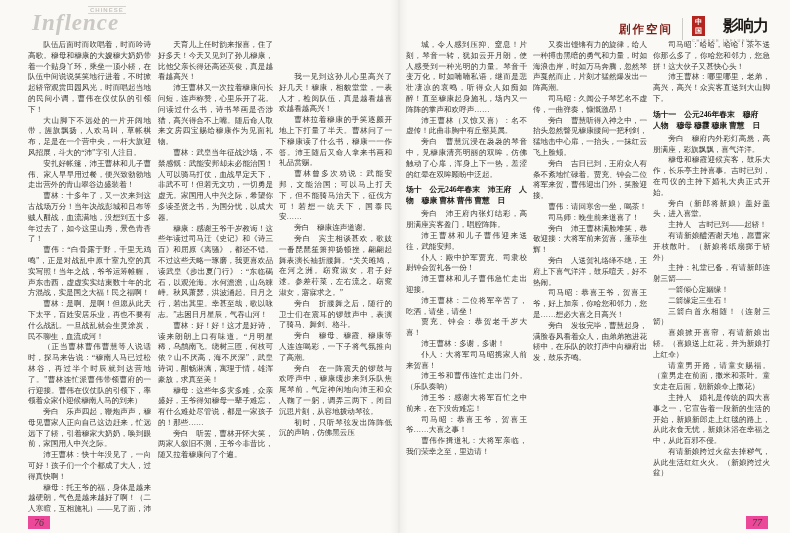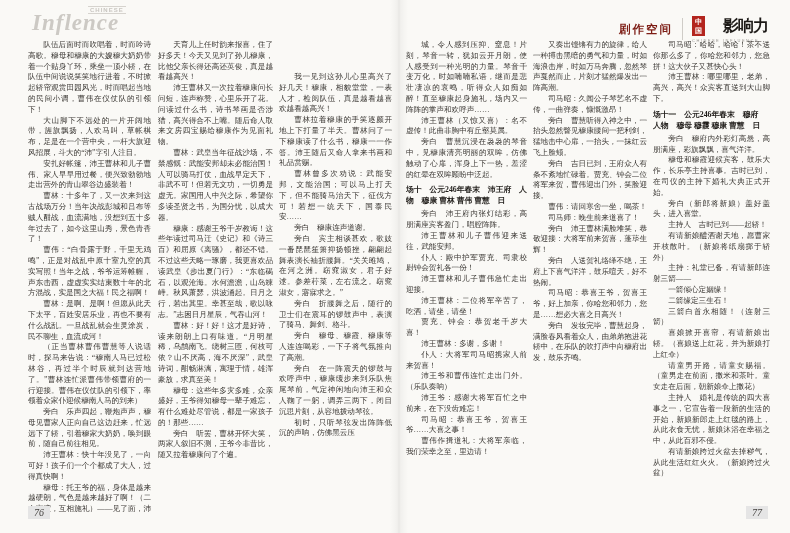--- a/index.html
+++ b/index.html
@@ -62,23 +62,23 @@
     font-weight:bold;color:#201d1a;text-align:left;
   }
   .c1{left:28px;width:123px;}
   .c2{left:158px;width:115px;}
   .c3{left:279px;width:113px;margin-top:32px;}
   .c4{left:406px;width:121px;}
   .c5{left:533px;width:114px;}
   .c6{left:653px;width:117px;}
   
   .pagenum{
-    position:absolute;bottom:14px;
+    position:absolute;bottom:4px;
     font-style:italic;font-size:10px;color:#403e3b;
-    background:#e5e5e5;padding:1px 6px;
+    background:#ec4899;padding:1px 6px;
   }
   .pn-left{left:28px;}
   .pn-right{right:22px;margin-left:16px;}
 </style>
 </head>
 <body>
 
 <div class="spread">
 
   <div class="logo-left">
@@ -102,21 +102,21 @@
   </div>
 
   <div class="col c1">
       <p class="para">队伍后面时而吹唱着，时而吟诗高歌。穆母和穆康的大嫂穆大奶奶带着一个贴身丫环，乘坐一顶小轿，在队伍中间说说笑笑地行进着，不时掀起轿帘观赏田园风光，时而唱起当地的民间小调，曹伟在仪仗队的引领下！</p>
       <p class="para">大山脚下不远处的一片开阔地带，旌旗飘扬，人欢马叫，草帐棋布，足是在一个营中央，一杆大旗迎风招展，斗大的“沛”字引人注目。</p>
       <p class="para">安扎好帐篷，沛王曹林和儿子曹伟、家人早早用过餐，便兴致勃勃地走出营外的青山翠谷边盛装着！</p>
       <p class="para">曹林：十多年了，又一次来到这古战场万分！当年决战彭城和吕布等贼人酣战，血流满地，没想到五十多年过去了，如今这里山秀，景色青香了！</p>
       <p class="para">曹伟：“白骨露于野，千里无鸡鸣”，正是对战乱中原十室九空的真实写照！当年之战，爷爷运筹帷幄，声东击西，虚虚实实结束数十年的北方混战，实是国之大福！民之福啊！</p>
       <p class="para">曹林：是啊、是啊！但愿从此天下太平，百姓安居乐业，再也不要有什么战乱。一旦战乱就会生灵涂炭，民不聊生，血流成河！</p>
       <p class="para">（正当曹林曹伟曹慧等人说话时，探马来告说：“穆南人马已过松林谷，再过半个时辰就到达营地了。”曹林连忙派曹伟带领曹府的一行迎接。曹伟在仪仗队的引领下，率领着众家仆迎候穆南人马的到来）</p>
-      <p class="para">旁白　乐声四起，鞭炮声声，穆母见曹家人正向自己这边赶来，忙远远下了轿，引着穆家大奶奶，唤到眼前，随自己前往相见。</p>
+      <p class="para">旁白　乐声四起，鞭炮声声，穆母见曹家人正向自己这边赶来，忙远远下了轿，引着穆家大奶奶，唤到眼前，家国用人中兴之际。</p>
       <p class="para">沛王曹林：快十年没见了，一向可好！孩子们一个个都成了大人，过得真快啊！</p>
       <p class="para">穆母：托王爷的福，身体是越来越硬朗，气色是越来越好了啊！（二人寒暄，互相施礼）——见了面，沛王曹林见穆康眉清目秀，风流倜傥，连声夸奖，啧啧称赞。穆康的手又一次向穆母、曹伟、曹慧连一作揖。</p>
     </div>
   <div class="col c2">
       <p class="para">天育儿上任时韵来报喜，住了好多天！今天又见到了孙儿穆康，比他父亲长得还高还英俊，真是越看越高兴！</p>
       <p class="para">沛王曹林又一次拉着穆康问长问短，连声称赞，心里乐开了花。问读过什么书，诗书琴画是否涉猎，高兴得合不上嘴。随后命人取来文房四宝赐给穆康作为见面礼物。</p>
       <p class="para">曹林：武皇当年征战沙场，不禁感慨：武能安邦却未必能治国！人可以骑马打仗，血战早定天下，非武不可！但若无文功，一切勇是虚无。家国用人中兴之际，希望你多读圣贤之书，为国分忧，以成大器。</p>
       <p class="para">穆康：感谢王爷千岁教诲！这些年读过司马迁《史记》和《诗三百》和屈原《离骚》，都还不错。不过这些天略一琢磨，我更喜欢品读武皇《步出夏门行》：“东临碣石，以观沧海。水何澹澹，山岛竦峙。秋风萧瑟，洪波涌起。日月之行，若出其里。幸甚至哉，歌以咏志。”志困日月星辰，气吞山河！</p>
       <p class="para">曹林：好！好！这才是好诗，读来朗朗上口有味道。“月明星稀，乌鹊南飞。绕树三匝，何枝可依？山不厌高，海不厌深”，武皇诗词，酣畅淋漓，寓理于情，雄浑豪放，求真至美！</p>
       <p class="para">穆母：这些年多灾多难，众亲盛好，王爷得知穆母一辈子难忘，有什么难处尽管说，都是一家孩子的！那些……</p>

